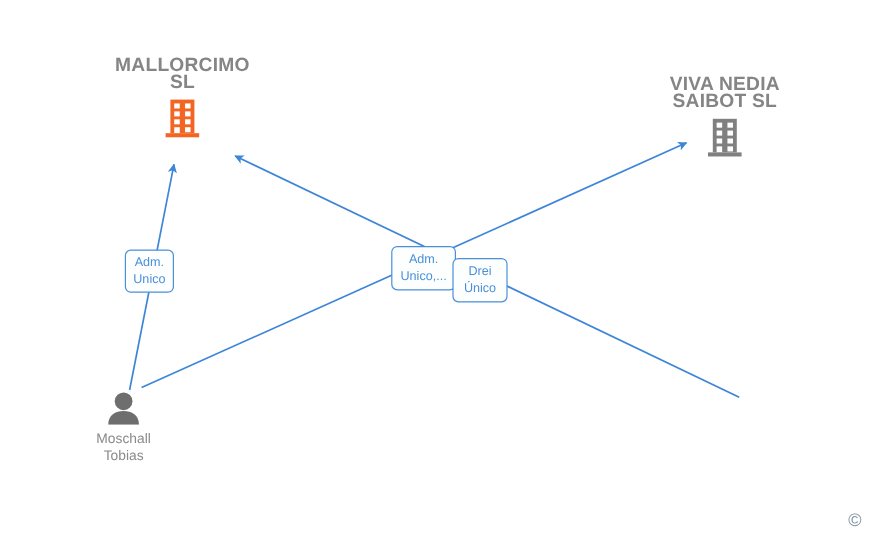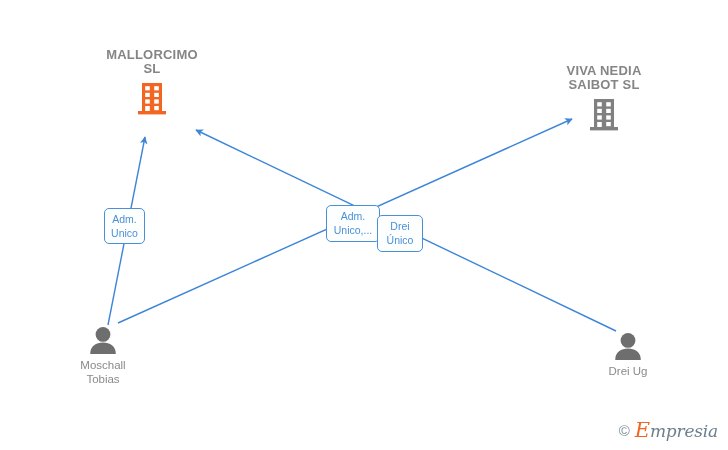--- a/index.html
+++ b/index.html
@@ -25,21 +25,21 @@
     height: 450px;
   }
 
   
   .company {
     position: absolute;
     width: 160px;
     text-align: center;
   }
   .company-label {
-    font-size: 13px;
+    font-size: 16px;
     font-weight: bold;
     color: #858585;
     line-height: 14px;
     letter-spacing: 0.2px;
     white-space: pre-line;
   }
   .company-icon {
     margin: 6px auto 0 auto;
   }
 
@@ -170,28 +170,18 @@
     <div class="person-icon">
       <svg width="30" height="28" viewBox="0 0 30 28" xmlns="http://www.w3.org/2000/svg">
         <circle cx="15" cy="8.4" r="7.4" fill="#6e6e6e"></circle>
         <path d="M2.2 28 C2.2 19.8 8.2 16.6 15 16.6 C21.8 16.6 27.8 19.8 27.8 28 Z" fill="#6e6e6e"></path>
       </svg>
     </div>
     <div class="person-label">Moschall
 Tobias</div>
   </div>
 
-  <div class="person" style="left:558px; top:332px;">
-    <div class="person-icon">
-      <svg width="30" height="28" viewBox="0 0 30 28" xmlns="http://www.w3.org/2000/svg">
-        <circle cx="15" cy="8.4" r="7.4" fill="#6e6e6e"></circle>
-        <path d="M2.2 28 C2.2 19.8 8.2 16.6 15 16.6 C21.8 16.6 27.8 19.8 27.8 28 Z" fill="#6e6e6e"></path>
-      </svg>
-    </div>
-    <div class="person-label">Drei Ug</div>
-  </div>
 
   <div id="watermark">
     <span class="copy">©</span>
-    <span class="brand"><span class="cap">E</span><span>mpresia</span></span>
   </div>
 
 </div>
 
 </body></html>

